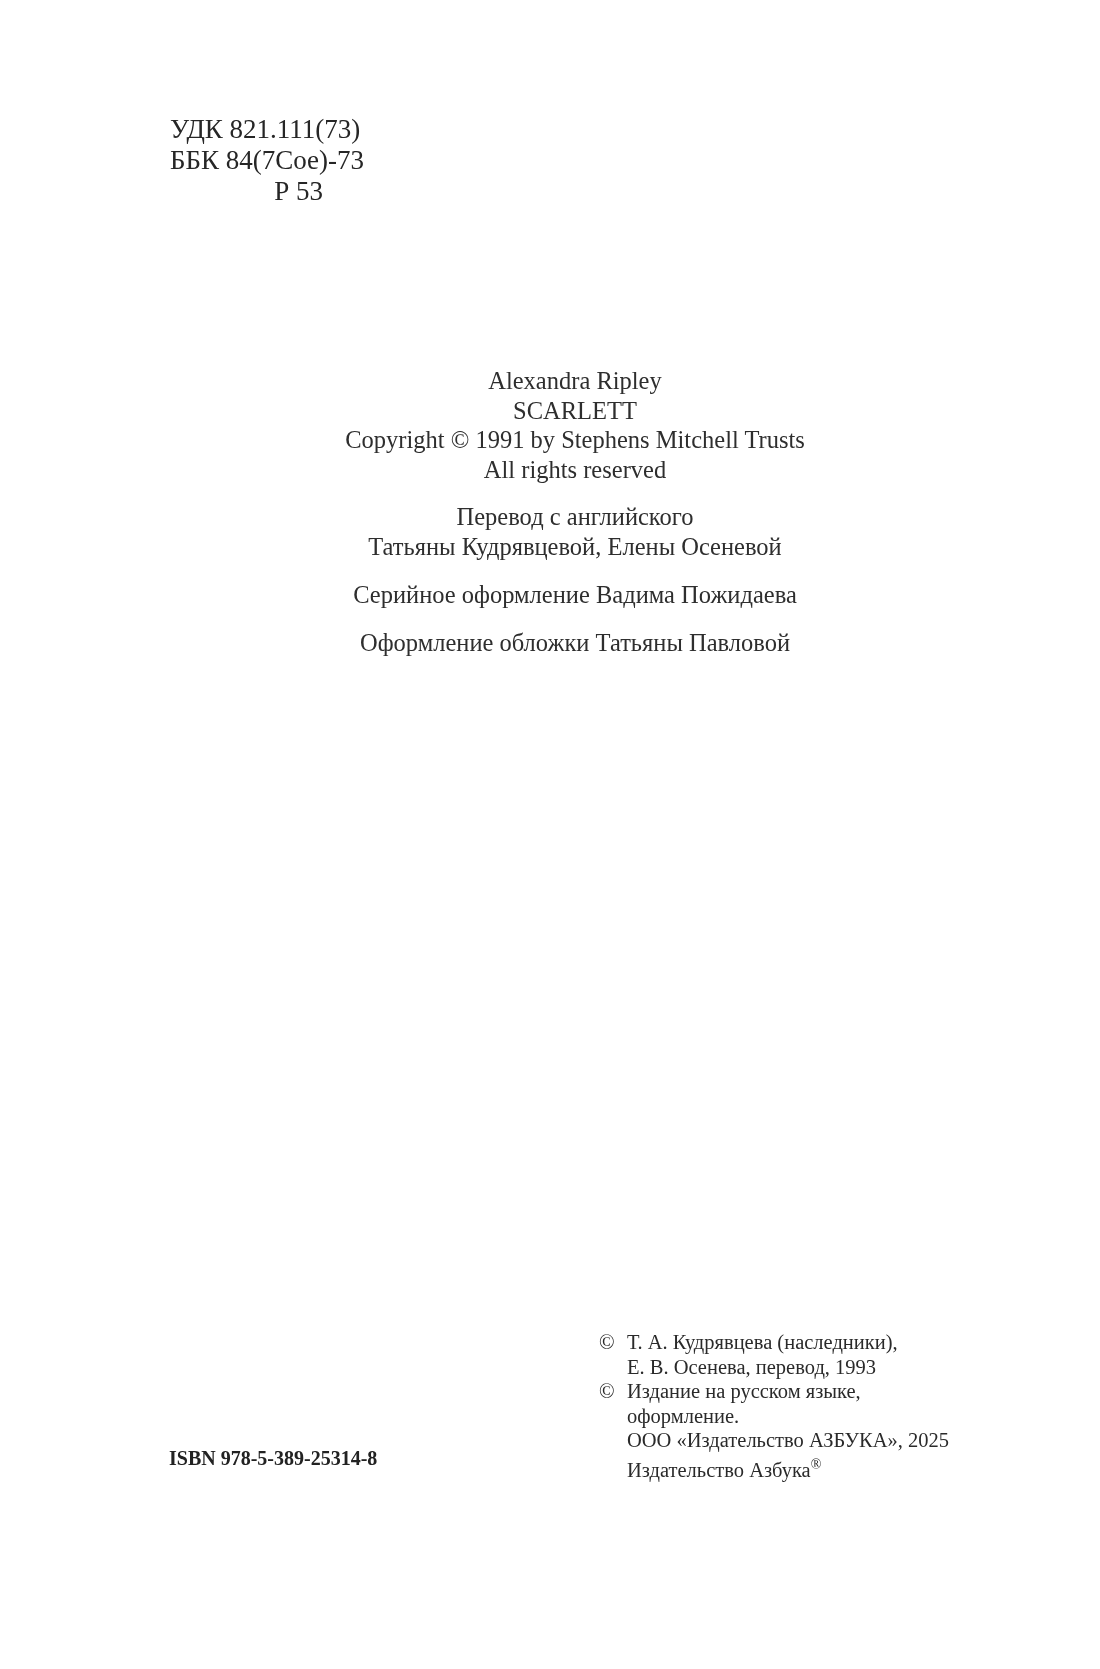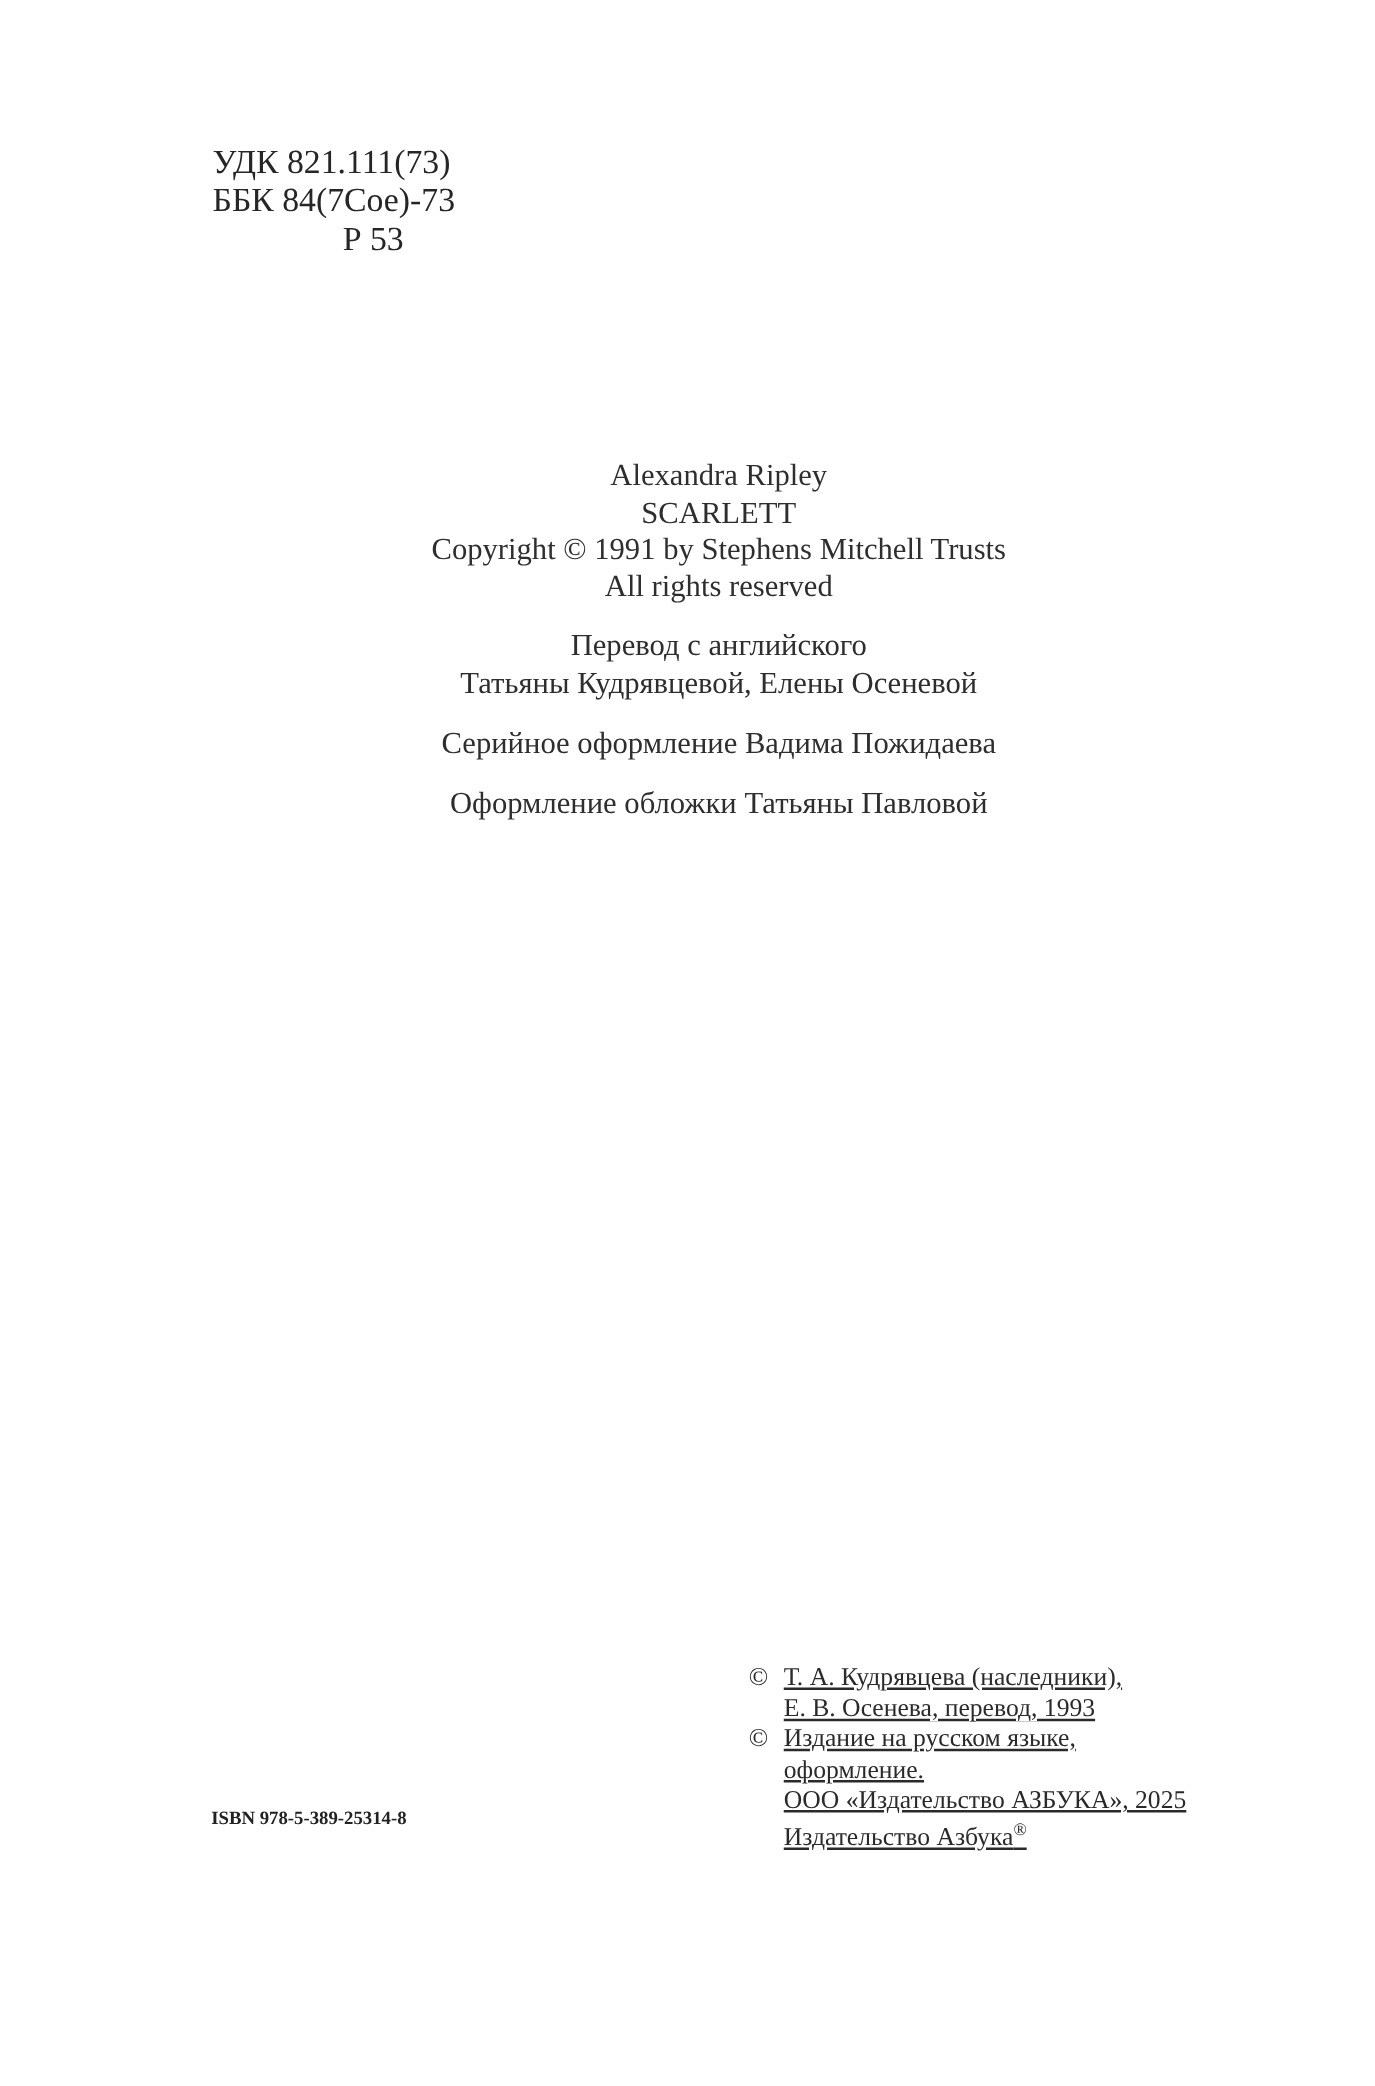--- a/index.html
+++ b/index.html
@@ -20,30 +20,30 @@
       position: absolute; left: 0; width: 1150px; text-align: center;
       font-family: "Liberation Serif", serif; font-size: 24.5px; color: #2e2e2e;
     }
     .center-block .line { white-space: nowrap; line-height: 29.5px; }
     .credits { top: 366px; }
     .translation { top: 502px; }
     .series { top: 580px; }
     .cover { top: 628px; }
     .isbn {
       position: absolute; left: 169px; top: 1447px;
-      font-family: "Liberation Serif", serif; font-weight: bold; font-size: 15px; color: #222;
+      font-family: "Liberation Serif", serif; font-weight: bold; font-size: 20px; color: #222;
       white-space: nowrap;
     }
     .copyright-block {
       position: absolute; left: 599px; top: 1330px;
       font-family: "Liberation Serif", serif; font-size: 20.5px; line-height: 24.6px; color: #2a2a2a;
     }
     .copyright-block .row { display: flex; white-space: nowrap; }
     .copyright-block .sym { width: 28px; flex: none; }
-    .copyright-block .txt { padding-left: 0; text-decoration: underline; }
+    .copyright-block .txt { padding-left: 0; }
     .reg { font-size: 14px; vertical-align: 8px; }
   </style>
 </head>
 <body>
 
 <div class="page">
 
   <div class="classification">
     <div class="line">УДК 821.111(73)</div>
     <div class="line">ББК 84(7Сое)-73</div>

